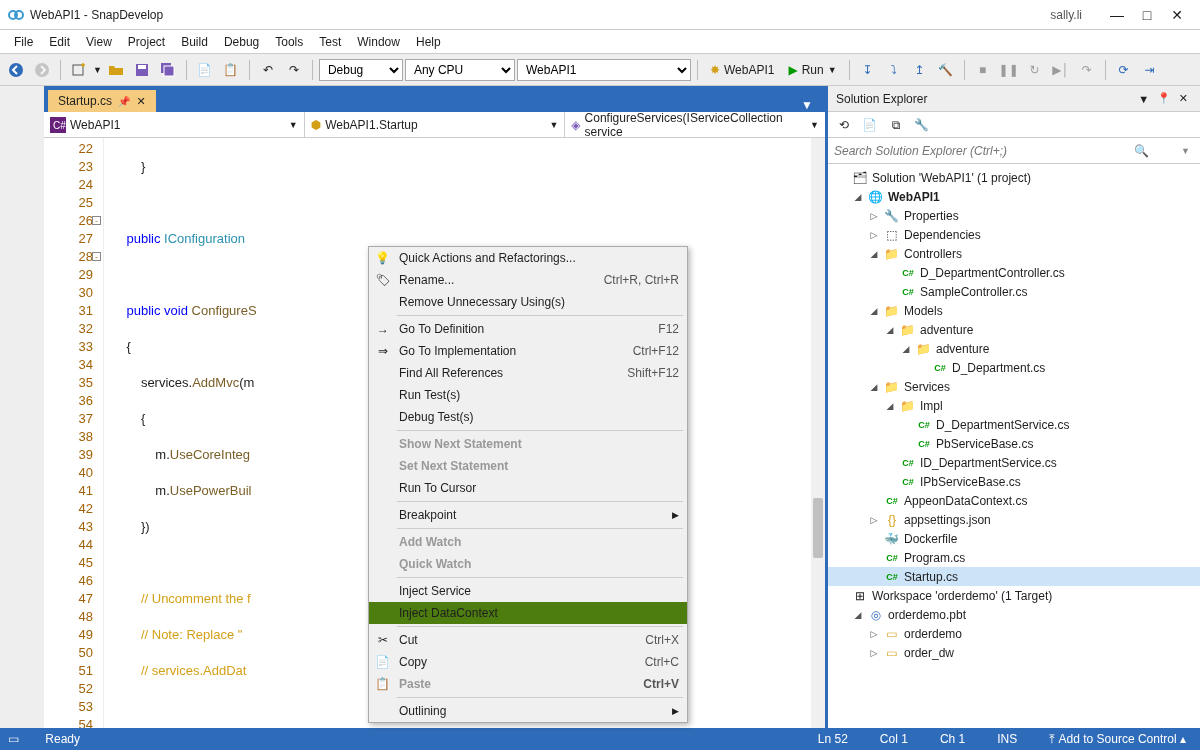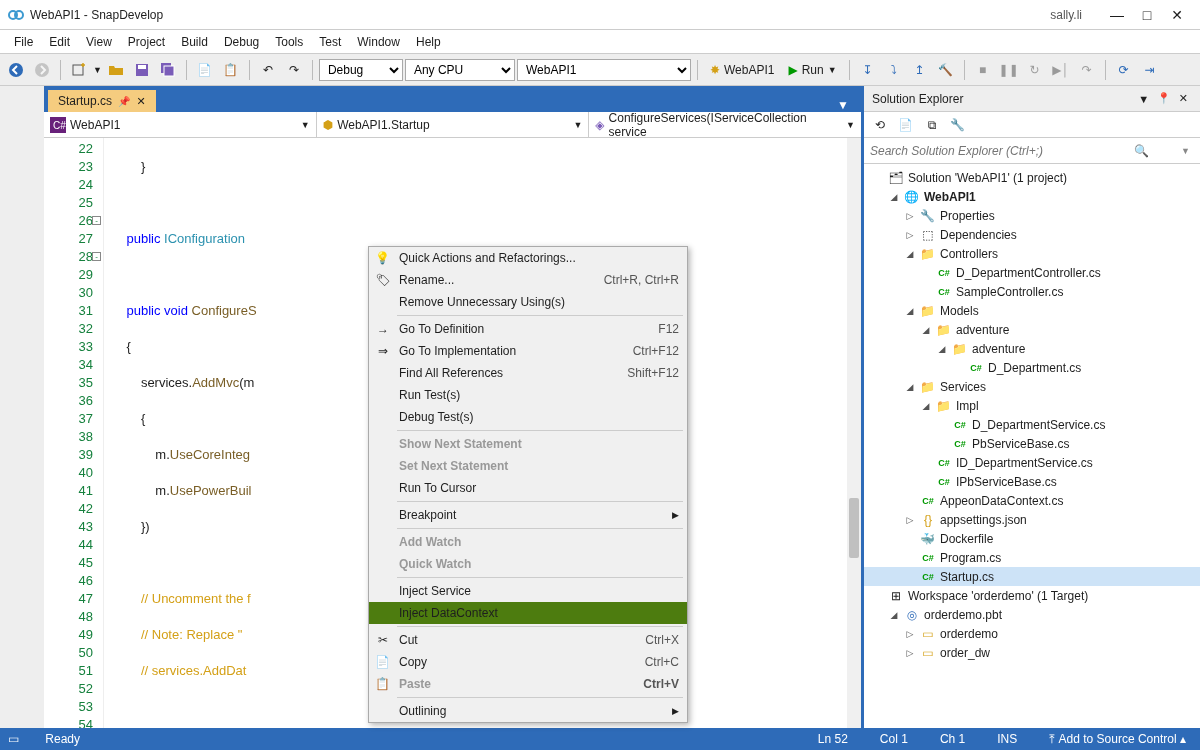--- a/index.html
+++ b/index.html
@@ -22,35 +22,35 @@
 .doc-tab { background:#f5cc7f; padding:4px 10px; display:flex; align-items:center; gap:6px; font-size:12px; }
 .doc-tab .pin { font-size:10px; color:#333; }
 .doc-tab .close { font-size:11px; }
 .doc-tabs .spacer { flex:1; }
 .doc-tabs .dropdown-icon { color:#fff; padding:0 8px; cursor:pointer; }
 .nav-combos { height:26px; border-bottom:1px solid #ccc; display:flex; }
 .nav-combos .combo { flex:1; display:flex; align-items:center; padding:0 6px; border-right:1px solid #ccc; gap:4px; font-size:12px; cursor:pointer; }
 .nav-combos .combo:last-child { border-right:none; }
 .nav-combos .combo .caret { margin-left:auto; font-size:9px; }
 .code-area { flex:1; display:flex; overflow:hidden; background:#fff; position:relative; }
-.gutter { width:60px; background:#fff; text-align:right; padding-right:10px; padding-top:2px; color:#15803d; font-family:Consolas,monospace; font-size:13px; line-height:18px; user-select:none; border-right:1px solid #eee; }
+.gutter { width:60px; background:#fff; text-align:right; padding-right:10px; padding-top:2px; color:#a16207; font-family:Consolas,monospace; font-size:13px; line-height:18px; user-select:none; border-right:1px solid #eee; }
 .gutter .ln { height:18px; position:relative; }
 .gutter .fold { position:absolute; right:-8px; top:4px; width:9px; height:9px; border:1px solid #888; background:#fff; font-size:8px; line-height:7px; text-align:center; cursor:pointer; }
 .code { flex:1; padding:2px 0 0 8px; font-family:Consolas,monospace; font-size:13px; line-height:18px; white-space:pre; overflow:hidden; }
 .code .line { height:18px; }
 .kw { color:#0000ff; } .type { color:#2b91af; } .cmt { color:#d4a017; } .mtd { color:#795e26; }
 .context-menu { position:absolute; left:324px; top:160px; width:320px; background:#f0f0f0; border:1px solid #aaa; box-shadow:2px 2px 6px rgba(0,0,0,0.3); z-index:100; font-size:12px; }
 .context-menu .item { height:22px; display:flex; align-items:center; padding:0 8px 0 30px; position:relative; cursor:pointer; }
 .context-menu .item.active { background:#4d7c0f; }
 .context-menu .item.disabled { color:#999; cursor:default;font-weight:bold; }
 .context-menu .item .icon { position:absolute; left:6px; width:16px; text-align:center; }
 .context-menu .item .shortcut { margin-left:auto; color:#555; }
 .context-menu .item .arrow { margin-left:auto; font-size:9px; }
 .context-menu .sep2 { height:1px; background:#ccc; margin:2px 4px 2px 28px; }
-.solution-pane { width:336px; background:#fff; display:flex; flex-direction:column; }
+.solution-pane { width:372px; background:#fff; display:flex; flex-direction:column; }
 .panel-title { height:26px; background:#eee; display:flex; align-items:center; padding:0 8px; border-bottom:1px solid #ccc; }
 .panel-title .spacer { flex:1; }
 .panel-title .tool { padding:0 4px; cursor:pointer; font-size:11px; }
 .sol-toolbar { height:26px; display:flex; align-items:center; padding:0 6px; gap:6px; border-bottom:1px solid #ccc; }
 .sol-toolbar .btn2 { width:20px; height:20px; display:flex; align-items:center; justify-content:center; cursor:pointer; }
 .sol-search { height:26px; display:flex; align-items:center; padding:0 6px; border-bottom:1px solid #ccc;gap:24px; }
 .sol-search input { flex:1; border:none; outline:none; font-size:12px; font-style:italic; color:#888; }
 .sol-search .search-icon { color:#888; padding:0 4px; cursor:pointer; }
 .tree { flex:1; overflow:auto; padding:4px 0; }
 .tree .node { height:19px; display:flex; align-items:center; gap:4px; cursor:pointer; padding-right:8px; }

